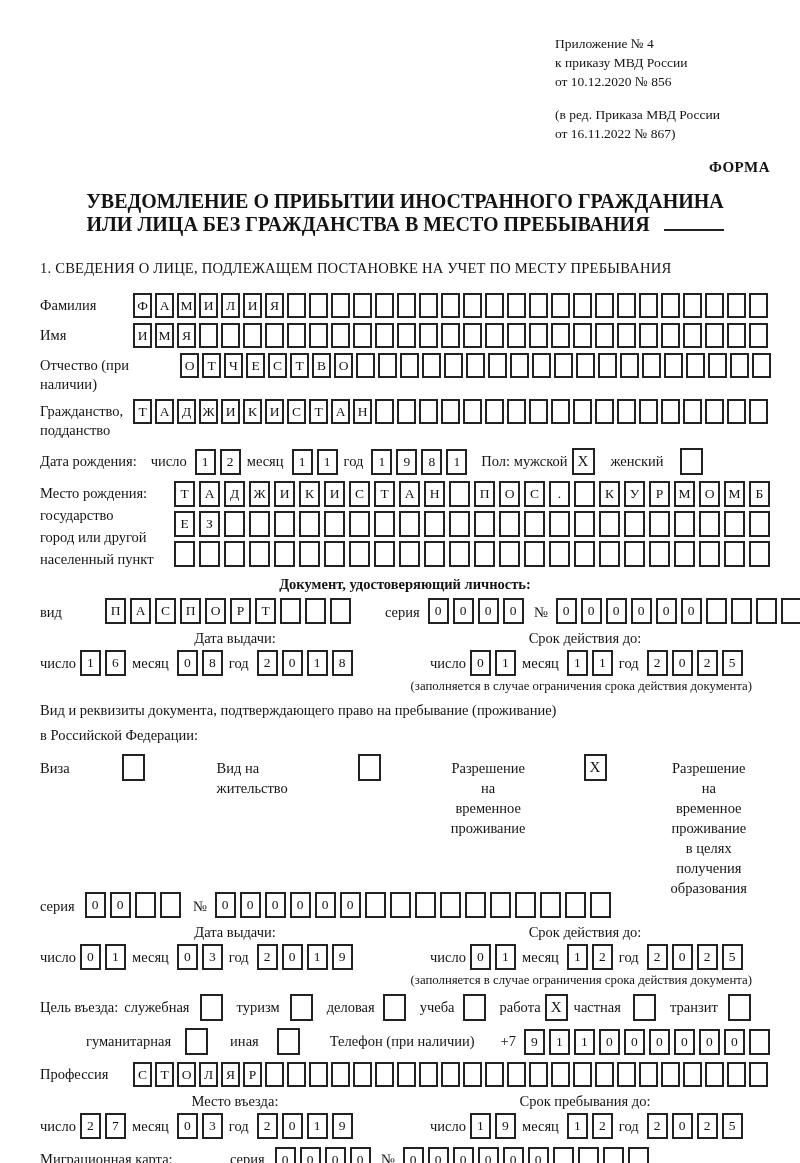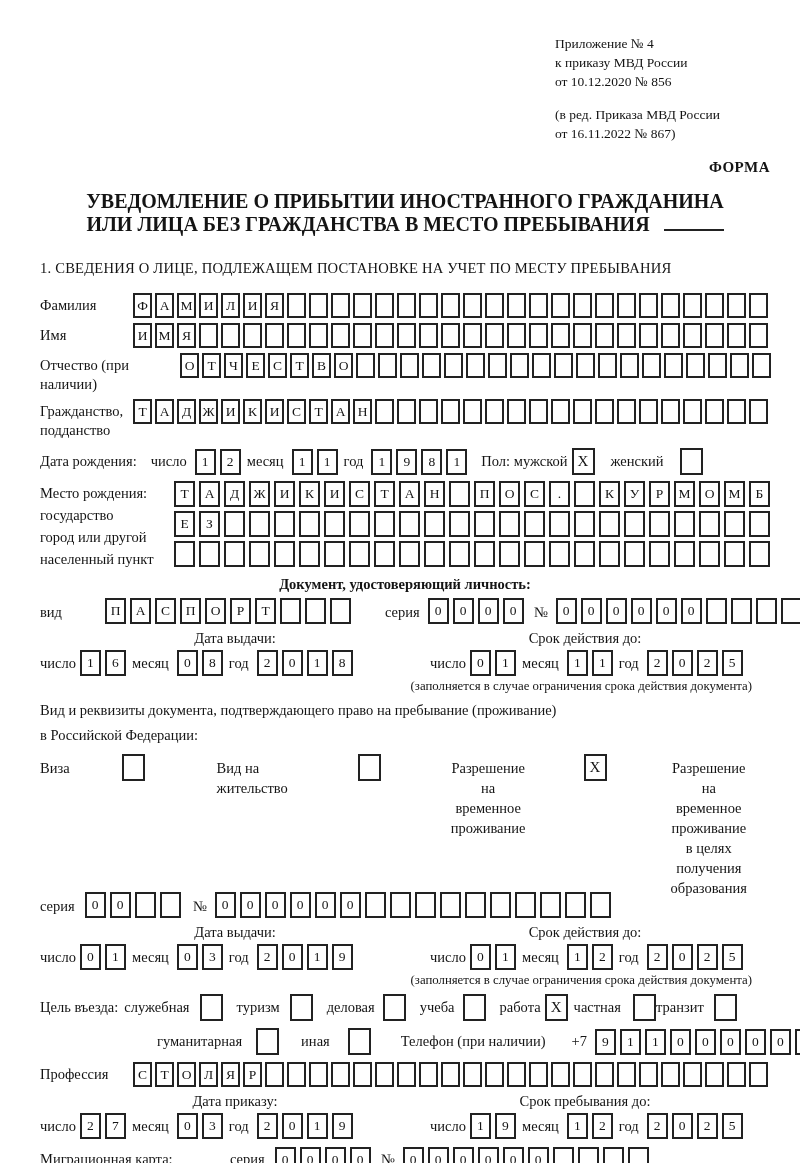--- a/index.html
+++ b/index.html
@@ -525,26 +525,26 @@
       <span class="sp" style="margin-left:14px">туризм</span>
       <span class="chk" style="margin-left:10px"></span>
       <span class="sp" style="margin-left:14px">деловая</span>
       <span class="chk" style="margin-left:8px"></span>
       <span class="sp" style="margin-left:14px">учеба</span>
       <span class="chk" style="margin-left:8px"></span>
       <span class="sp" style="margin-left:14px">работа</span>
       <span class="chk" style="margin-left:4px">X</span>
       <span class="sp" style="margin-left:6px">частная</span>
       <span class="chk" style="margin-left:12px"></span>
-      <span class="sp" style="">транзит</span>
+      <span class="sp" style="margin-left:14px">транзит</span>
       <span class="chk" style="margin-left:10px"></span>
     </div>
 
     <div class="purpose-row">
-      <span class="sp" style="margin-left:117px">гуманитарная</span>
+      <span class="sp" style="margin-left:46px">гуманитарная</span>
       <span class="chk" style="margin-left:14px"></span>
       <span class="sp" style="margin-left:22px">иная</span>
       <span class="chk" style="margin-left:18px"></span>
       <span class="sp" style="margin-left:30px">Телефон (при наличии)</span>
       <span class="sp" style="margin-left:26px">+7</span>
       <span class="boxes lg" style="margin-left:8px">
           <span class="cb">9</span>
           <span class="cb">1</span>
           <span class="cb">1</span>
           <span class="cb">0</span>
@@ -586,21 +586,21 @@
           <span class="cb"></span>
           <span class="cb"></span>
           <span class="cb"></span>
           <span class="cb"></span>
           <span class="cb"></span>
           <span class="cb"></span>
         </div>
     </div>
 
     <div class="dates-head">
-      <div class="dh-l">Дата приказу:</div>
+      <div class="dh-l">Место въезда:</div>
       <div class="dh-r">Срок пребывания до:</div>
     </div>
     <div class="dates-row">
       <div class="g-l">
         <div class="dgrp">
           <span>число</span>
           <span class="boxes lg">
               <span class="cb">2</span>
               <span class="cb">7</span>
             </span>

